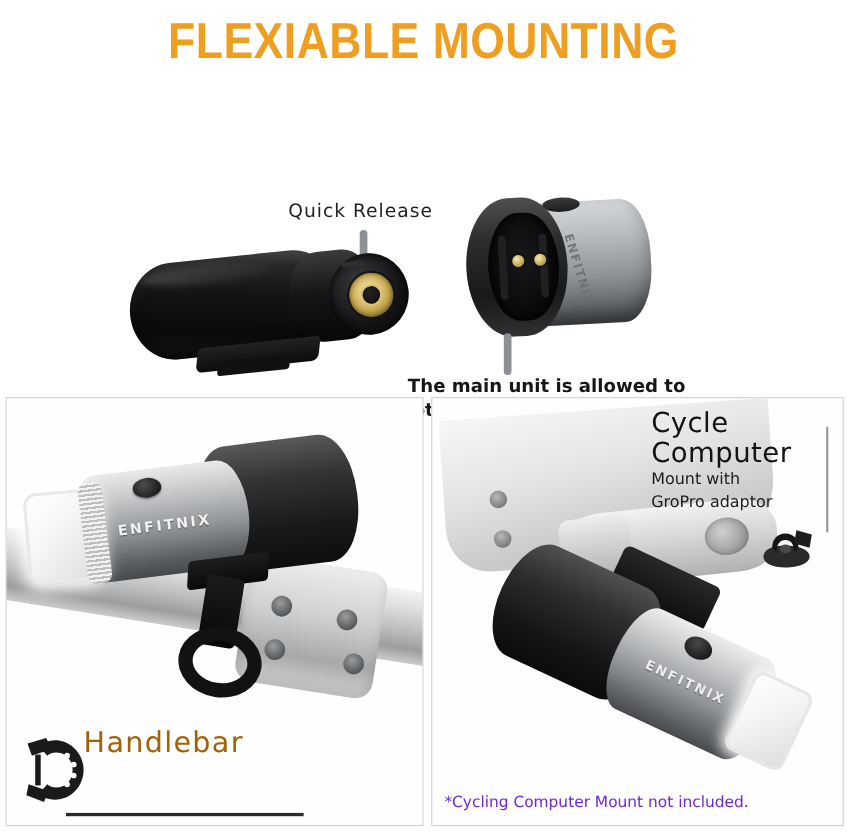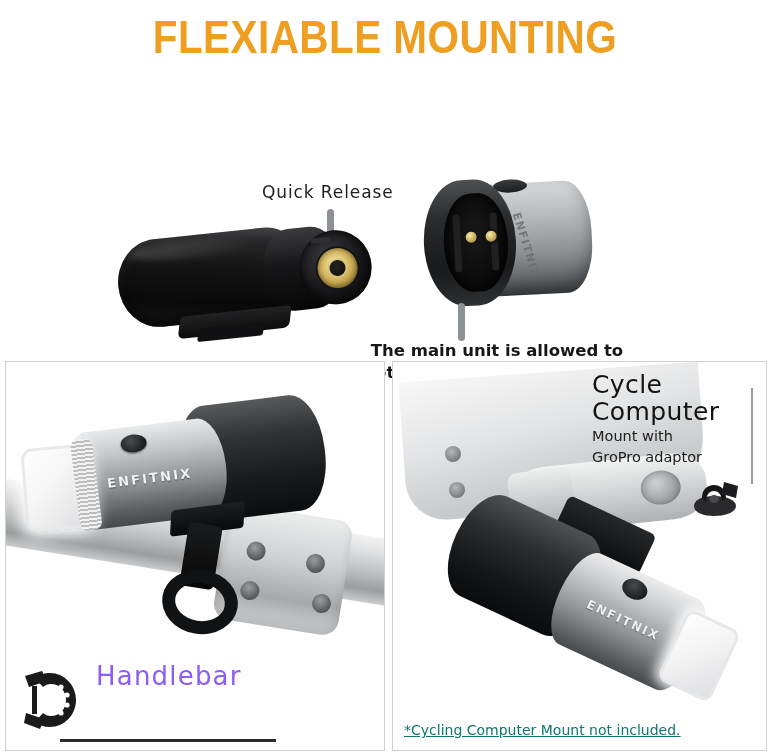--- a/index.html
+++ b/index.html
@@ -370,22 +370,22 @@
   }
 
   
   .cap-left {
     position:absolute; left:24px; top:663px;
     width:250px;
   }
   .cap-left .head {
     font-size: 26px;
     letter-spacing: 1.2px;
-    color:#8b5cf6;
-    margin-left: 72px;
+    color:#a16207;
+    margin-left: 52px;
     line-height: 1.05;
   }
   .cap-left .sub {
     font-size: 15px;
     color:#1d1d1d;
     margin-left: 72px;
     line-height: 1.28;
   }
   .cap-left .rule {
     position:absolute; left:36px; top:76px;
@@ -417,22 +417,21 @@
     position:absolute; left:751px; top:388px;
     width:2px; height:96px; background:#9a9c9e;
   }
   .icon-gopro {
     position:absolute; left:688px; top:476px;
     width:54px; height:42px;
   }
   .footnote {
     position:absolute; left:404px; top:722px;
     font-size: 14px;
-    color:#0f766e;
-    text-decoration:underline;
+    color:#6d28d9;
   }
 </style>
 </head>
 <body style="background: rgb(255, 255, 255);">
 
 <div class="title" style="color: rgb(238, 159, 34);">
   <span>FLEXIABLE MOUNTING</span>
 </div>
 
 <div class="top-section">

